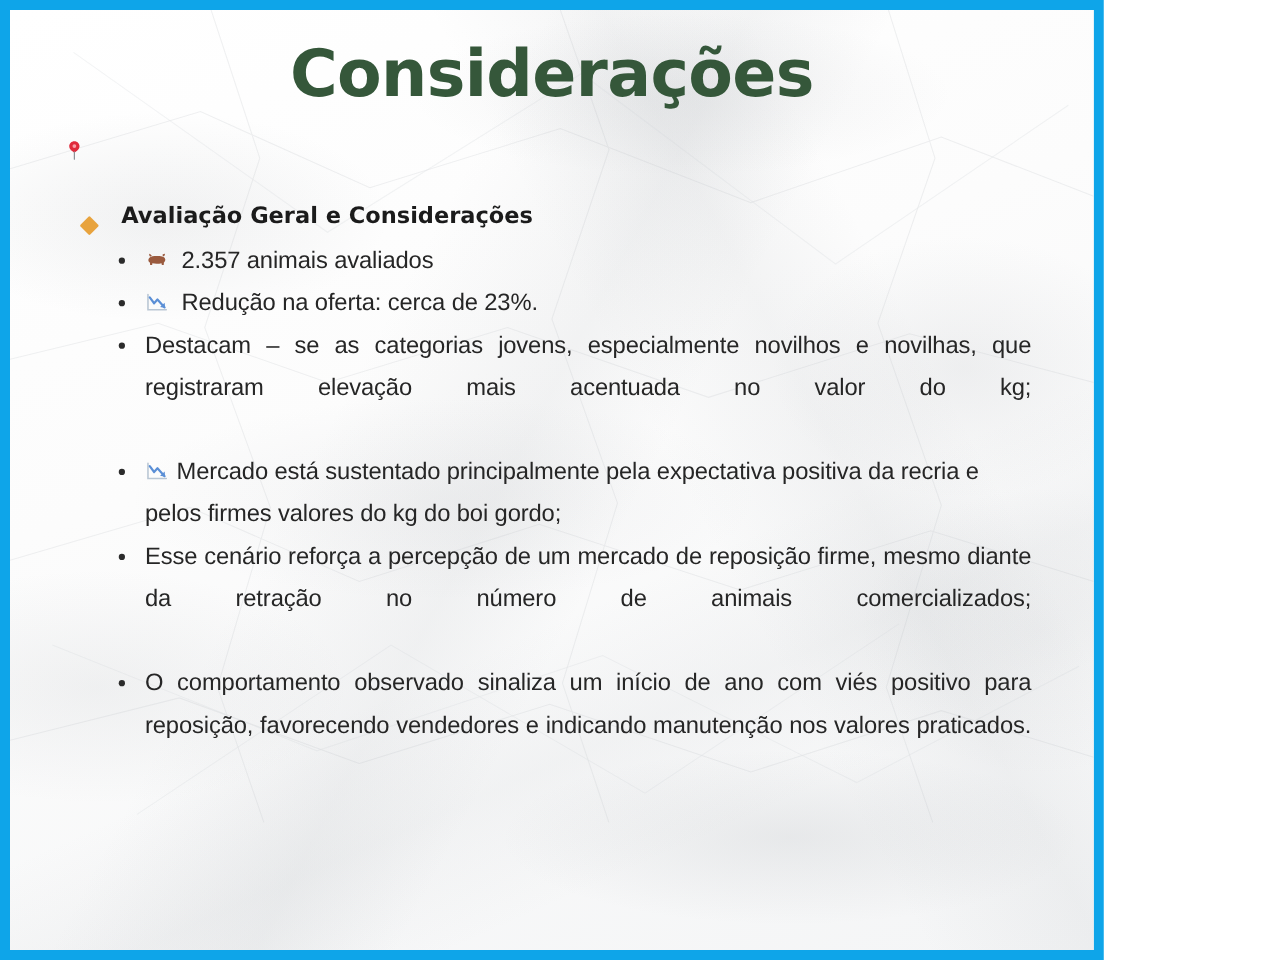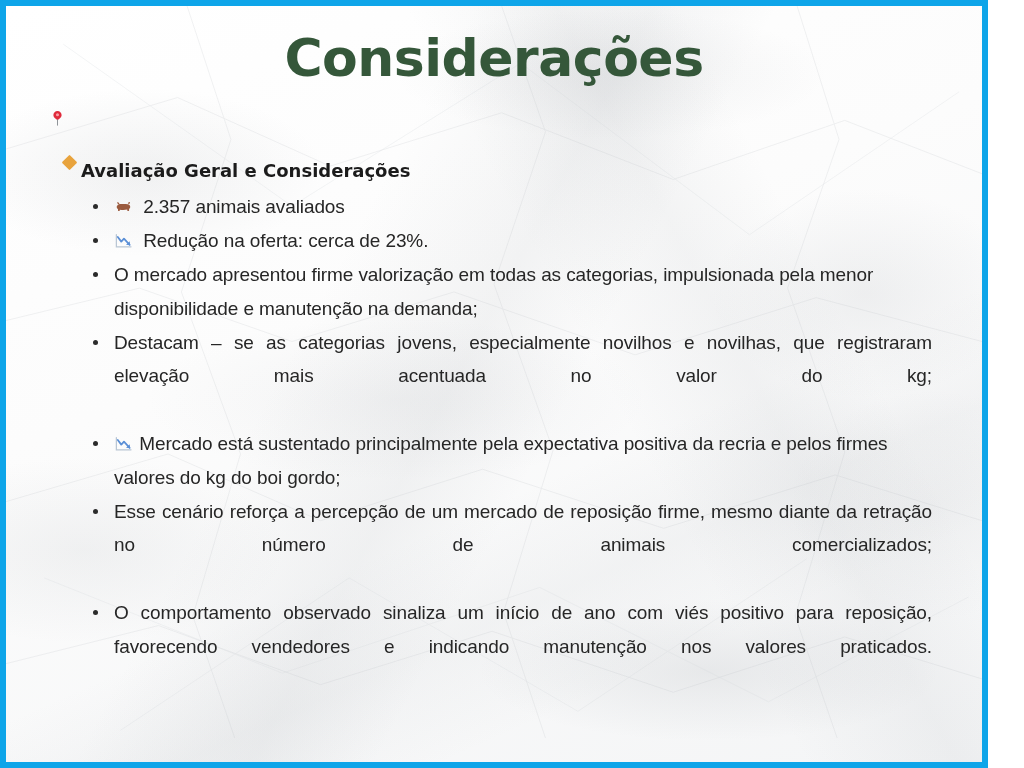--- a/index.html
+++ b/index.html
@@ -11,24 +11,24 @@
   body {
     width: 1024px;
     height: 768px;
     overflow: hidden;
     font-family: "Liberation Sans", sans-serif;
   }
 
   
   .slide {
     position: relative;
-    width: 988px;
+    width: 883px;
     height: 768px;
     box-sizing: border-box;
-    border: 6px solid #0ea5e9;
+    border: 8px solid #0ea5e9;
     background: #fbfbfb;
     overflow: hidden;
   }
 
   
   .paper-texture {
     position: absolute;
     inset: 0;
     pointer-events: none;
     background:
@@ -81,22 +81,22 @@
   }
 
   .section-head {
     margin: 22px 0 2px 30px;
     font-size: 18px;
     line-height: 1.5;
     font-weight: 700;
     color: #1b1b1b;
     font-family: "DejaVu Sans", sans-serif;
     display: flex;
-    align-items: flex-start;
-    gap: 6px;
+    align-items: flex-end;
+    gap: 20px;
   }
   .diamond {
     width: 11px;
     height: 11px;
     flex: 0 0 11px;
     background: #e8a33d;
     transform: rotate(45deg);
     border-radius: 1px;
   }
 
@@ -204,23 +204,20 @@
         <span class="ico">
           <svg viewBox="0 0 24 24">
             <path d="M3 4.5 L3 20 L21.5 20" stroke="#b9c6d4" stroke-width="1.6" fill="none" stroke-linecap="round"></path>
             <path d="M4.8 7.5 L9.2 13.4 L12.6 9.6 L19.8 17.6" stroke="#5b8fd6" stroke-width="2.2" fill="none" stroke-linejoin="round" stroke-linecap="round"></path>
             <path d="M19.9 12.8 L20.3 18.1 L15.2 17.3 Z" fill="#5b8fd6"></path>
           </svg>
         </span>
         <span>Redução na oferta: cerca de 23%.</span>
       </li>
 
-      <li>
-        <span>O mercado apresentou firme valorização em todas as categorias, impulsionada pela menor disponibilidade e manutenção na demanda;</span>
-      </li>
 
       <li class="justify">
         <span>Destacam – se as categorias jovens, especialmente novilhos e novilhas, que registraram elevação mais acentuada no valor do kg;</span>
       </li>
 
       <li>
         <span class="ico tight">
           <svg viewBox="0 0 24 24">
             <path d="M3 4.5 L3 20 L21.5 20" stroke="#b9c6d4" stroke-width="1.6" fill="none" stroke-linecap="round"></path>
             <path d="M4.8 7.5 L9.2 13.4 L12.6 9.6 L19.8 17.6" stroke="#5b8fd6" stroke-width="2.2" fill="none" stroke-linejoin="round" stroke-linecap="round"></path>

